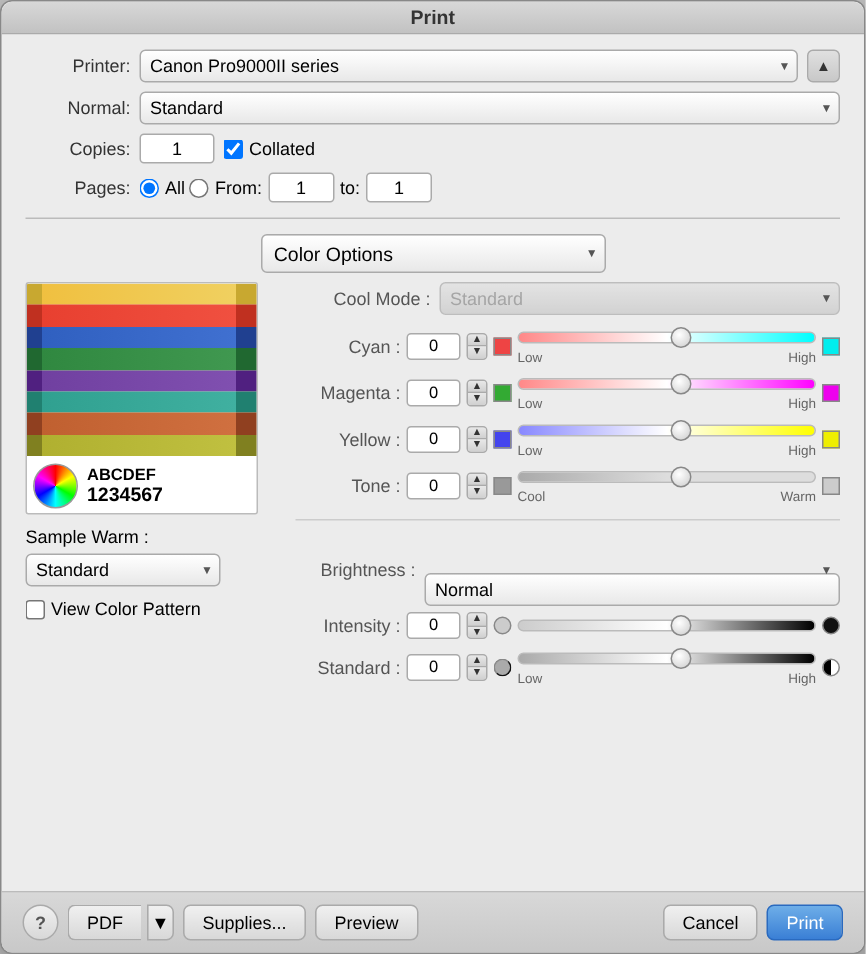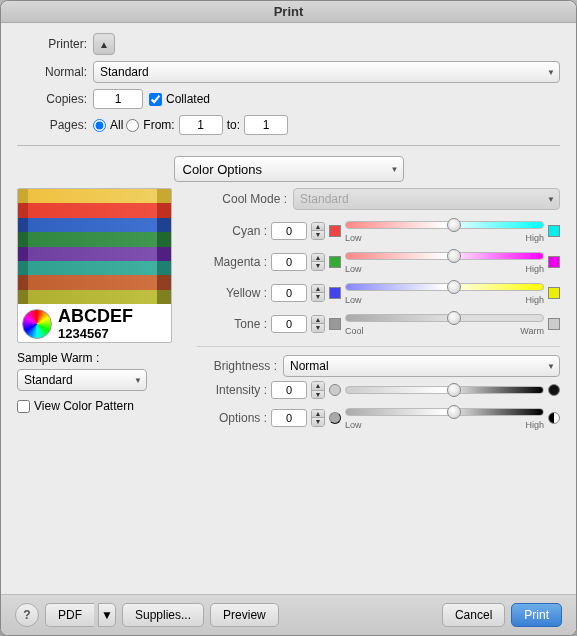--- a/index.html
+++ b/index.html
@@ -401,20 +401,21 @@
       width: 100%;
       background: linear-gradient(to bottom, #fff, #e8e8e8);
       border: 1px solid #aaa;
       border-radius: 4px;
       padding: 2px 20px 2px 6px;
       font-size: 12px;
       appearance: none;
       -webkit-appearance: none;
       cursor: pointer;
       height: 22px;
+      margin-top: 27px;
     }
     .brightness-select::after {
       content: '▼';
       font-size: 8px;
       position: absolute;
       right: 5px;
       top: 50%;
       transform: translateY(-50%);
       pointer-events: none;
       color: #555;
@@ -488,20 +489,25 @@
 <div class="dialog">
 
   <div class="titlebar">
     <span class="titlebar-title">Print</span>
   </div>
 
   <div class="content">
 
     <div class="row printer-row">
       <span class="label-right">Printer:</span>
+      <div class="printer-select-wrapper">
+        <select>
+          <option>Canon Pro9000II series</option>
+        </select>
+      </div>
       <div class="expand-btn">▲</div>
     </div>
 
     <div class="row">
       <span class="label-right">Normal:</span>
       <div class="select-wrapper" style="flex:1">
         <select style="width:100%">
           <option>Standard</option>
         </select>
       </div>
@@ -557,21 +563,21 @@
               <div style="flex:1;background:linear-gradient(90deg,#206830 10px,#308840 10px,#409850 90%,#206830 90%)"></div>
               <div style="flex:1;background:linear-gradient(90deg,#502080 10px,#7040a0 10px,#8050b0 90%,#502080 90%)"></div>
               <div style="flex:1;background:linear-gradient(90deg,#208070 10px,#30a090 10px,#40b0a0 90%,#208070 90%)"></div>
               <div style="flex:1;background:linear-gradient(90deg,#904020 10px,#c06030 10px,#d07040 90%,#904020 90%)"></div>
               <div style="flex:1;background:linear-gradient(90deg,#808020 10px,#b0b030 10px,#c0c040 90%,#808020 90%)"></div>
             </div>
           </div>
           <div class="preview-bottom">
             <div class="color-wheel"></div>
             <div>
-              <div style="font-size:18px;font-weight:bold;line-height:1.1">ABCDEF</div>
+              <div style="font-size:11px;font-weight:bold;line-height:1.1">ABCDEF</div>
               <div style="font-size:13px;font-weight:bold;line-height:1.1">1234567</div>
             </div>
           </div>
         </div>
 
         <div>
           <div style="margin-bottom:4px">Sample Warm :</div>
           <div class="sample-type-select">
             <select>
               <option>Standard</option>
@@ -718,21 +724,21 @@
                   <div class="slider-thumb" style="left:calc(55% - 7px)"></div>
                 </div>
               </div>
             </div>
             <div style="width:12px;height:12px;background:#111;border:1px solid #888;border-radius:50%"></div>
           </div>
         </div>
 
         <div>
           <div class="color-slider-row">
-            <span class="slider-label">Options :</span>
+            <span class="slider-label">Standard :</span>
             <input class="slider-value-input" type="text" value="0" style="">
             <div class="stepper">
               <button class="stepper-up">▲</button>
               <button class="stepper-down">▼</button>
             </div>
             <div style="width:12px;height:12px;background:#aaa;border:1px solid #888;border-radius:50%;border-right-color:#111;border-bottom-color:#111"></div>
             <div class="slider-track-container">
               <div class="slider-track">
                 <div class="slider-bg contrast-gradient">
                   <div class="slider-thumb" style="left:calc(55% - 7px)"></div>

